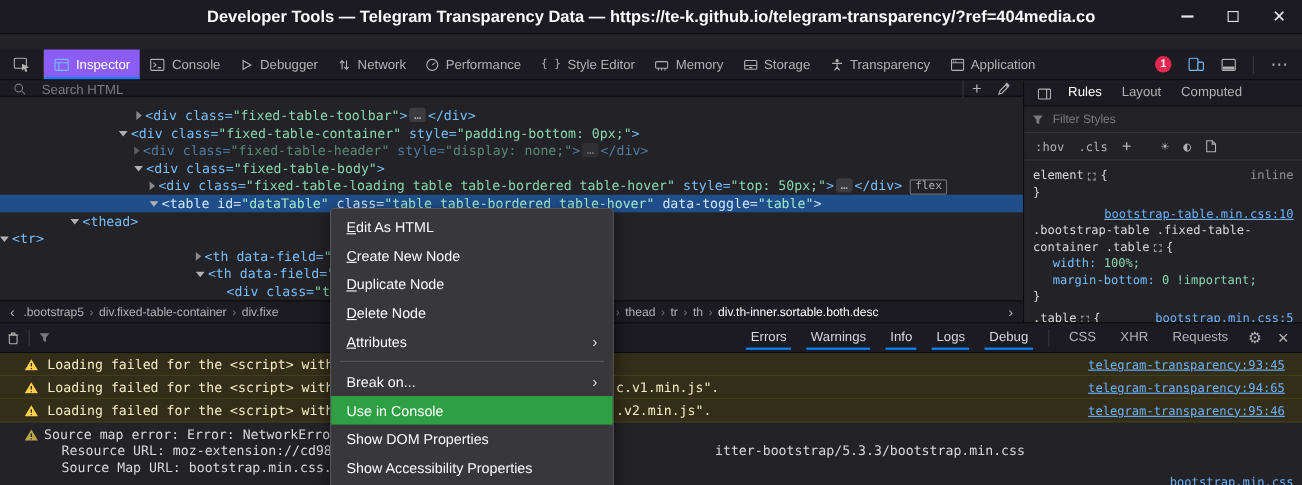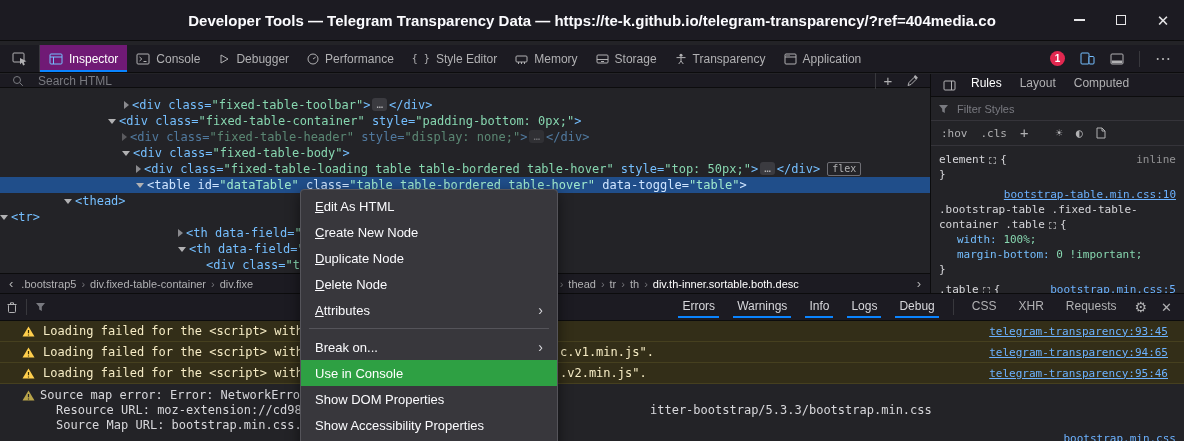--- a/index.html
+++ b/index.html
@@ -8,35 +8,35 @@
     --blue:#75bfff; --accent:#0a84ff; --teal:#87d7b0; --sel:#204e8a;
     --warnbg:#332e18; --warnline:#46401f; --warntext:#f6ecc5; --link:#6cb2ff;
     --green:#2ea043; --red:#e22850;
   }
   *{box-sizing:border-box}
   body{margin:0;background:#000}
   #root{position:relative;width:1184px;height:441px;background:var(--bg);
     font-family:"Liberation Sans",sans-serif;color:var(--text);overflow:hidden}
 
   
-  .titlebar{position:absolute;left:0;top:0;width:100%;height:41px;background:var(--bar);
+  .titlebar{position:absolute;left:0;top:0;width:100%;height:31px;background:var(--bar);
     border-bottom:1px solid var(--border);display:flex;align-items:center;justify-content:center}
   .title{font-size:15px;font-weight:bold;color:#fbfbfe;white-space:nowrap}
   .win-controls{position:absolute;right:12px;top:0;height:100%;display:flex;align-items:center;gap:24px}
   .win-btn{width:18px;height:18px;display:flex;align-items:center;justify-content:center;cursor:default}
   .min-glyph{width:11px;height:2px;background:#e6e6e8}
   .max-glyph{width:10px;height:10px;border:1.5px solid #e6e6e8}
   .close-glyph{color:#e6e6e8;font-size:15px;line-height:1}
 
   
   .tabbar{position:absolute;top:45px;left:0;width:100%;height:28px;background:var(--bar);
     border-bottom:1px solid var(--border);display:flex;align-items:stretch}
   .picker-btn{width:40px;display:flex;align-items:center;justify-content:center;border-right:1px solid var(--soft)}
   .tab{display:flex;align-items:center;gap:6px;padding:0 9px;font-size:12px;color:var(--dim);white-space:nowrap}
-  .tab.active{color:#ffffff;background:#701a75;box-shadow:inset 0 -2px 0 var(--accent)}
+  .tab.active{color:#ffffff;background:#8b5cf6;box-shadow:inset 0 -2px 0 var(--accent)}
   .ticon{display:flex;align-items:center}
   .brace-icon::before{content:"{ }";font-family:"DejaVu Sans Mono",monospace;font-size:10px;color:var(--dim)}
   .tabbar-right{margin-left:auto;display:flex;align-items:center;gap:15px;padding-right:12px}
   .err-badge{min-width:15px;height:15px;border-radius:8px;background:var(--red);color:#fff;
     font-size:10px;font-weight:bold;display:flex;align-items:center;justify-content:center;padding:0 4px}
   .meatball{color:var(--dim);font-size:16px;letter-spacing:1px}
   .vsep{width:1px;height:16px;background:var(--soft)}
 
   
   .toolbar-row{position:absolute;top:74px;left:0;width:930px;height:14px;background:var(--bar);
@@ -186,20 +186,28 @@
       </span>
       <span>Console</span>
     </div>
     <div class="tab">
       <span class="ticon">
         <svg width="12" height="12" viewBox="0 0 12 12">
             <path d="M3 2l7 4-7 4z" fill="none" stroke="#b1b1b3"></path>
           </svg>
       </span>
       <span>Debugger</span>
+    </div>
+    <div class="tab">
+      <span class="ticon">
+        <svg width="12" height="12" viewBox="0 0 12 12">
+            <path d="M4 10V2M4 2L2 4.3M4 2l2 2.3M8 2v8m0 0l-2-2.3M8 10l2-2.3" stroke="#b1b1b3" fill="none"></path>
+          </svg>
+      </span>
+      <span>Network</span>
     </div>
     <div class="tab">
       <span class="ticon">
         <svg width="12" height="12" viewBox="0 0 12 12">
             <circle cx="6" cy="6" r="5" fill="none" stroke="#b1b1b3"></circle>
             <path d="M6 6l2.6-1.8" stroke="#b1b1b3"></path>
           </svg>
       </span>
       <span>Performance</span>
     </div>

